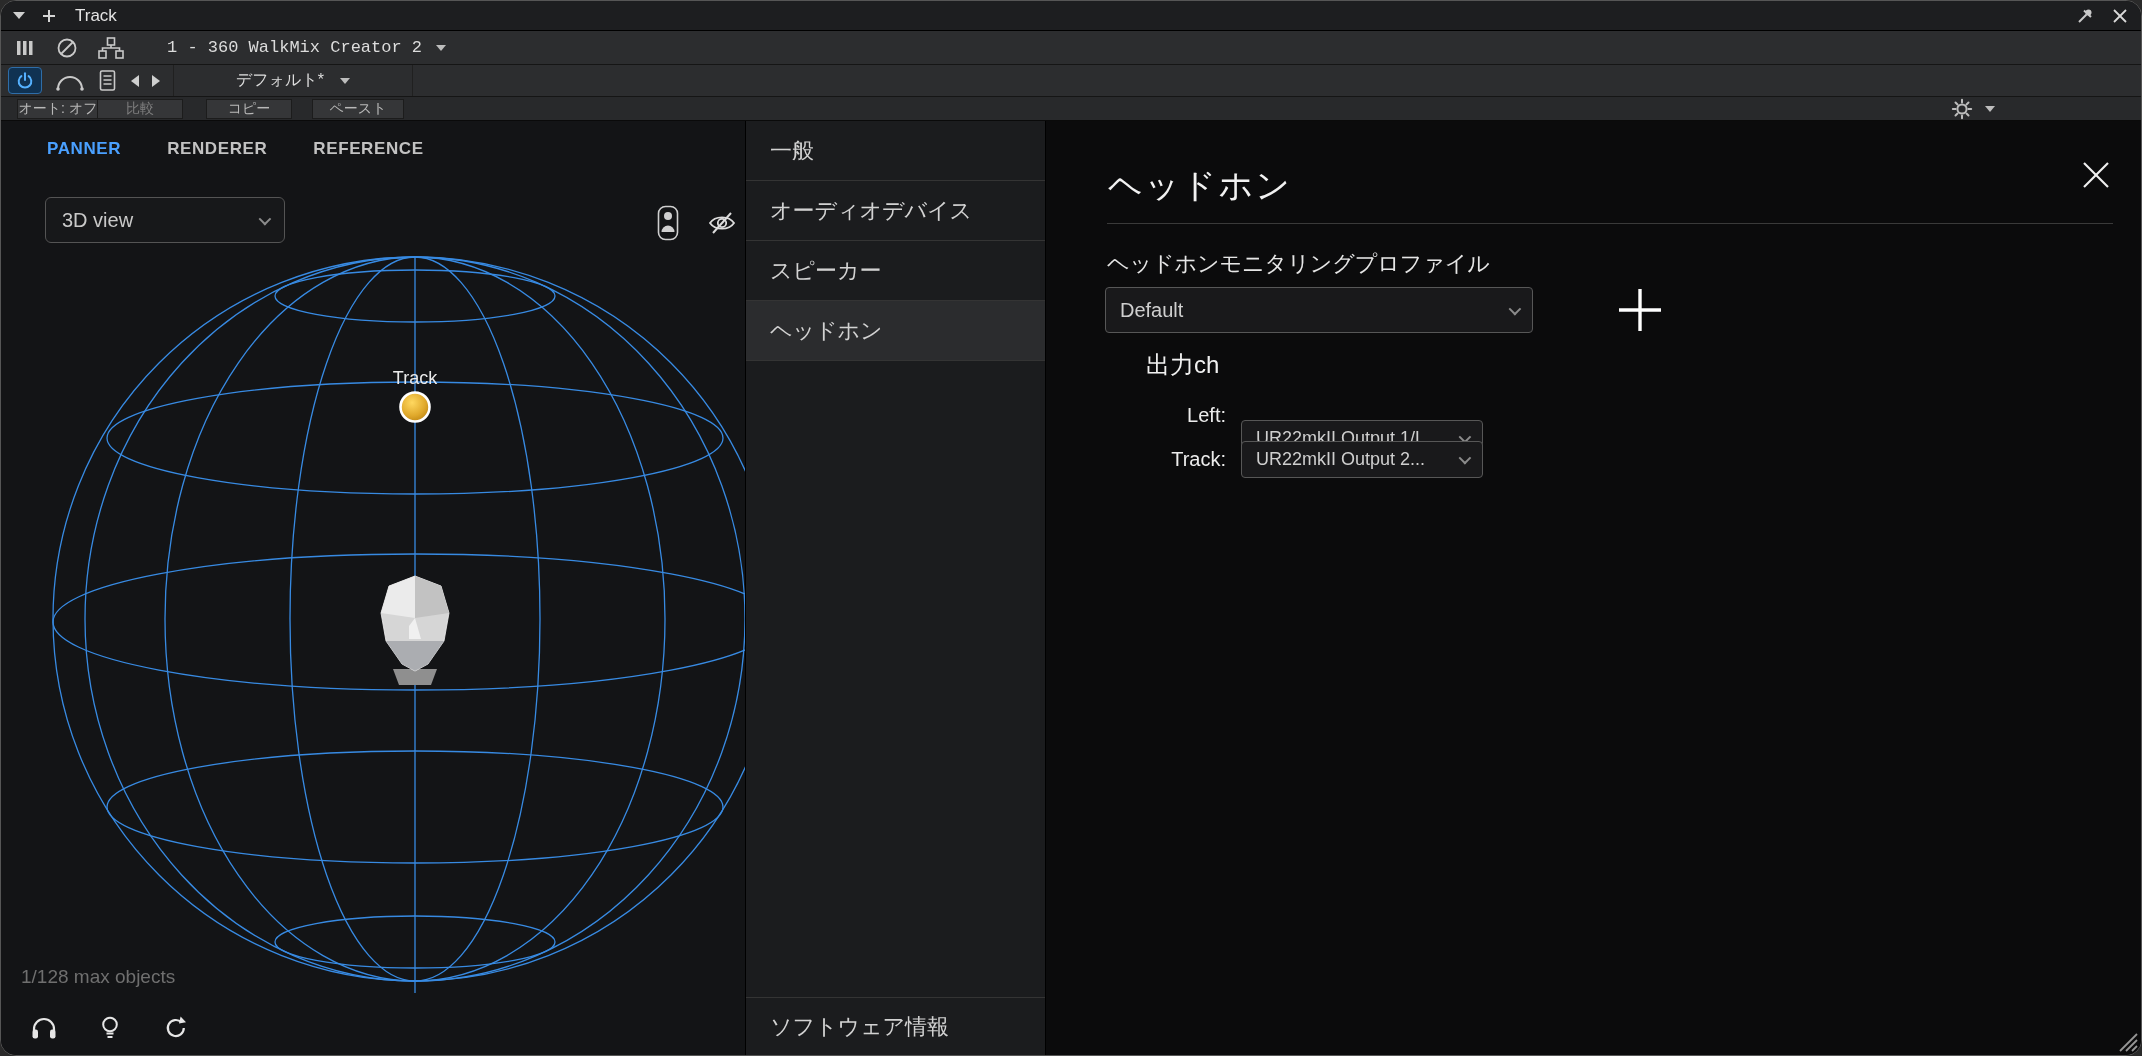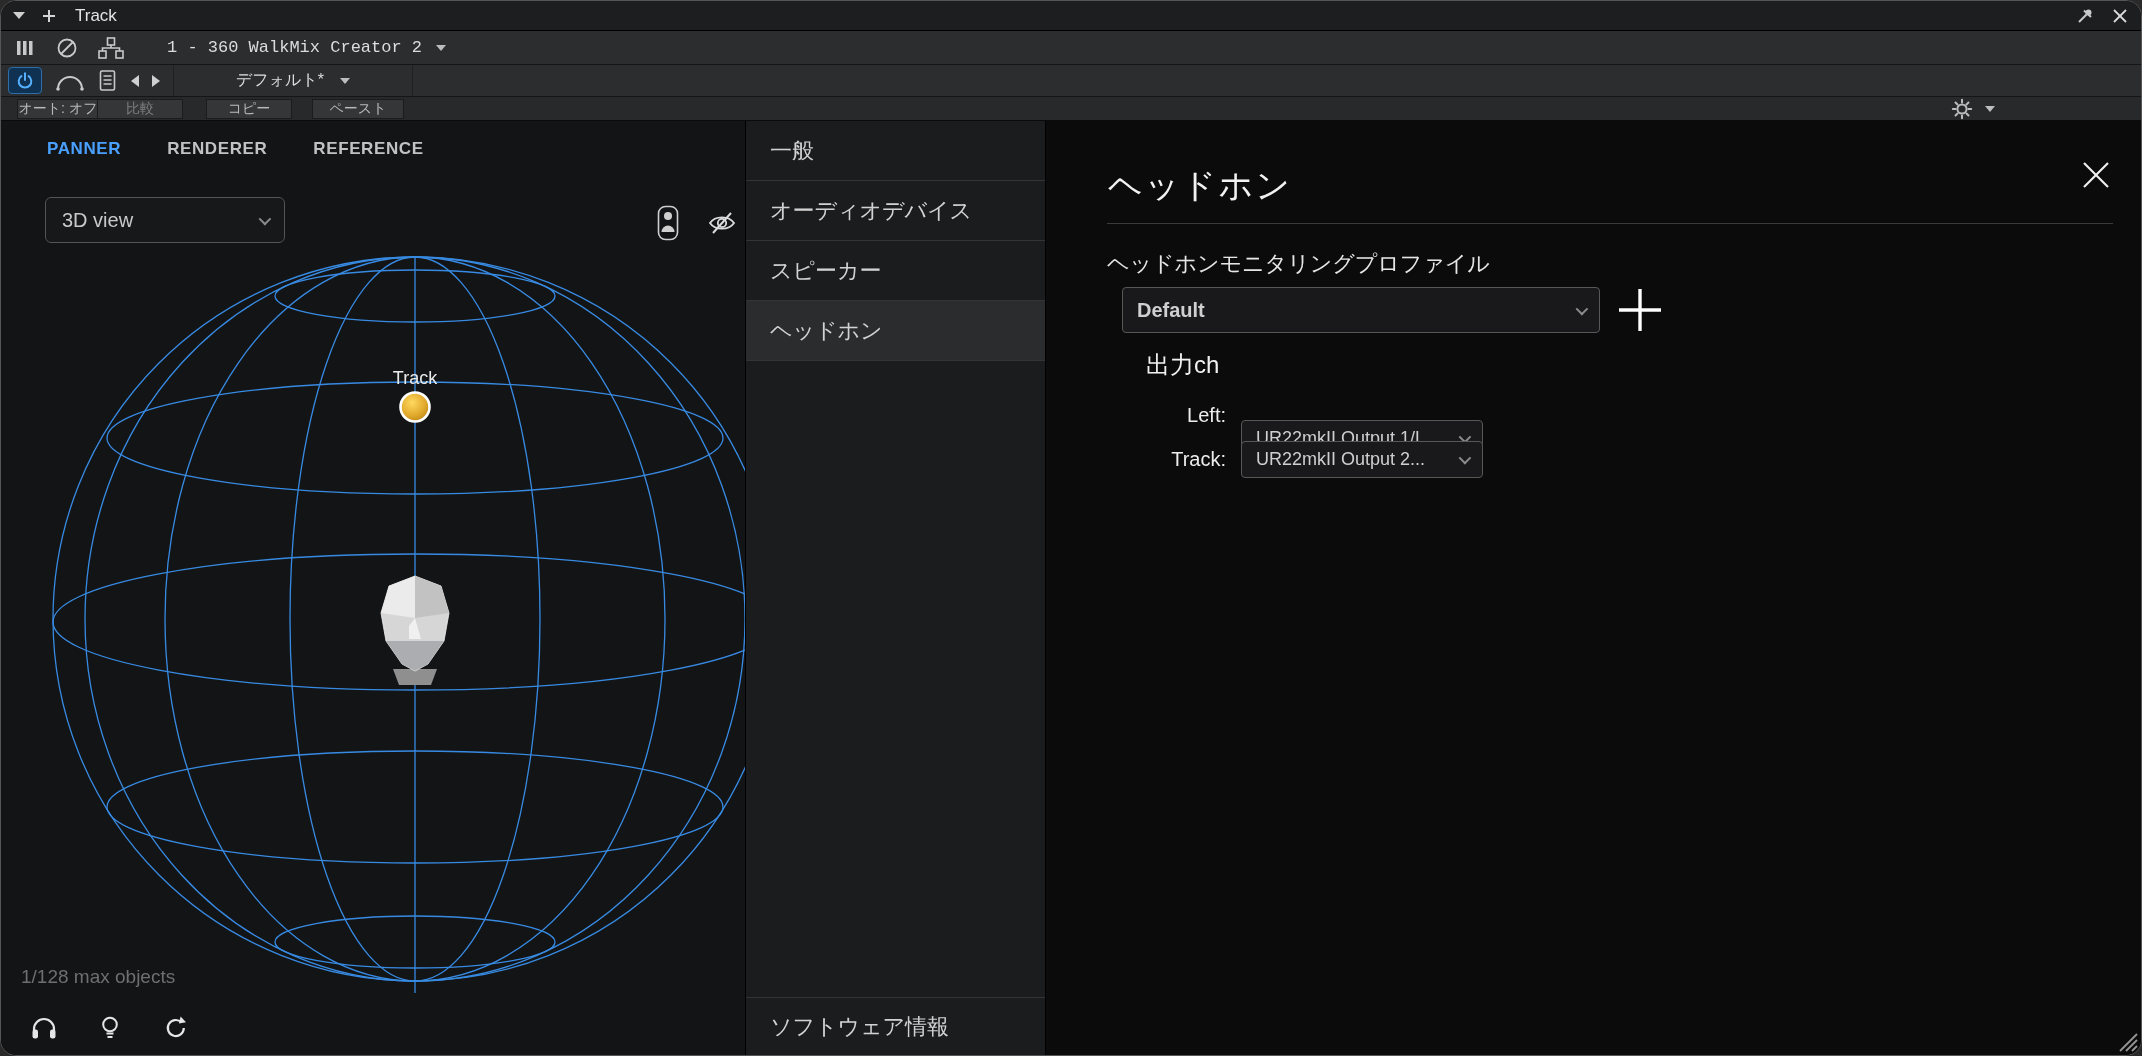--- a/index.html
+++ b/index.html
@@ -100,21 +100,21 @@
   .detail-panel{ position:relative; flex:1; background:#0b0b0c; }
   .detail-title{ position:absolute; left:62px; top:42px; font-size:34px; letter-spacing:2px; color:#f2f2f2; }
   .detail-close{ position:absolute; left:1034px; top:38px; cursor:default; }
   .detail-divider{ position:absolute; left:61px; top:102px; width:1006px; border-top:1px solid #3a3a3a; }
   .profile-label{ position:absolute; left:61px; top:128px; font-size:22px; color:#e6e6e6; }
   .dd{
     position:absolute; border:1px solid #575757; border-radius:4px; background:#19191b;
     display:flex; align-items:center; padding:0 14px;
   }
   .dd .lbl{ flex:1; color:#cfcfcf; }
-  .profile-dd{ left:76px; top:166px; width:478px; height:46px;font-weight:bold; }
+  .profile-dd{ left:59px; top:166px; width:428px; height:46px; }
   .profile-dd .lbl{ font-size:20px; }
   .add-profile{ position:absolute; left:565px; top:160px; }
   .output-label{ position:absolute; left:61px; top:228px; font-size:24px; color:#f0f0f0;margin-left:39px; }
   .ch-label{ position:absolute; width:120px; text-align:right; font-size:20px; color:#ececec; }
   .ch-label.left{ left:60px; top:283px; }
   .ch-label.right{ left:60px; top:327px; }
   .ch-dd{ left:195px; width:242px; height:37px; }
   .ch-dd .lbl{ font-size:18px; }
   .ch-dd.left{ top:276px;margin-top:23px; }
   .ch-dd.right{ top:320px; }

